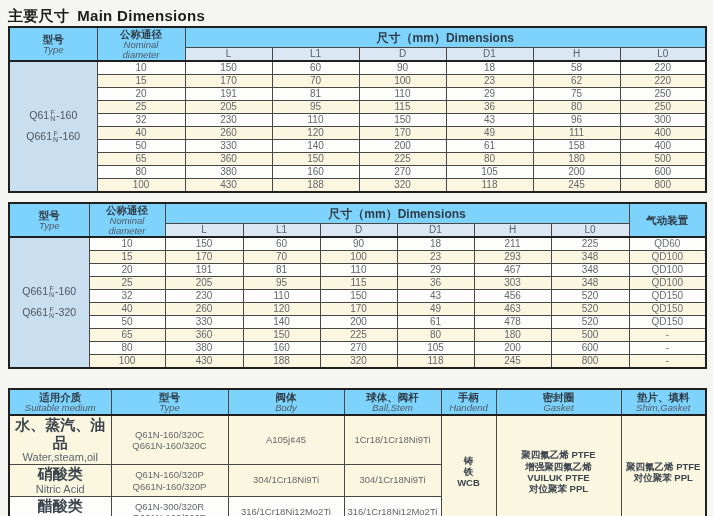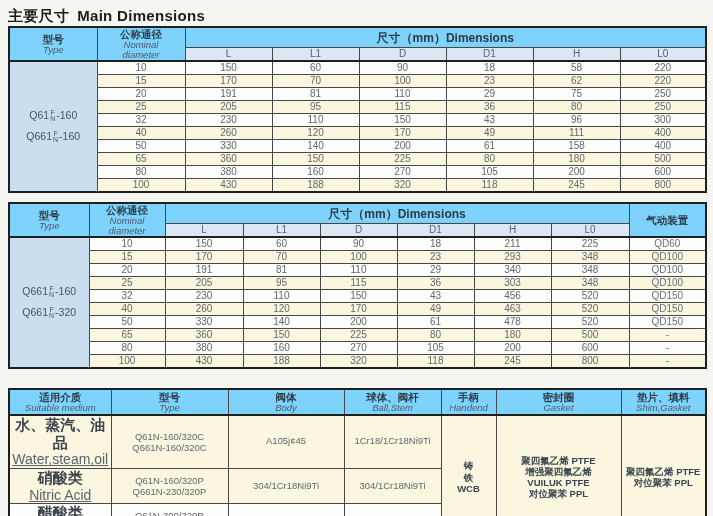--- a/index.html
+++ b/index.html
@@ -51,21 +51,21 @@
   .dim2 td:last-child { color: #6a6f76; border-radius: 6px; }
 
   
   .materials thead th { height: 26px; }
   .materials tbody td { height: 26px; font-size: 9.5px; line-height: 1.15; white-space: normal; }
   .materials tbody tr:nth-child(1) td, .materials tbody tr:nth-child(2) td { background: #fbf6e0; }
   .materials tbody tr:nth-child(3) td { background: #fdfdfc; }
   .materials td.merged { background: #fbf6e0 !important; font-weight: bold; color: #3c454e; }
   .materials td .line { display: block; line-height: 1.18; }
   .materials td .zh-line { font-weight: bold; color: #3c454e; font-size: 15px; }
-  .materials td .en-line { color: #5a646e; font-size: 14px; text-decoration: underline; }
+  .materials td .en-line { color: #5a646e; font-size: 11px; }
 
   .gap-9 { height: 9px; } .gap-12 { height: 13px; } .gap-6 { height: 6px; }
 </style>
 </head>
 <body>
 
 <div class="page">
 
   <div class="section-title">
     <span>主要尺寸</span><span class="en">Main Dimensions</span>
@@ -270,21 +270,21 @@
           <td>293</td>
           <td>348</td>
           <td>QD100</td>
         </tr>
         <tr>
           <td>20</td>
           <td>191</td>
           <td>81</td>
           <td>110</td>
           <td>29</td>
-          <td>340</td>
+          <td>467</td>
           <td>348</td>
           <td>QD100</td>
         </tr>
         <tr>
           <td>25</td>
           <td>205</td>
           <td>95</td>
           <td>115</td>
           <td>36</td>
           <td>303</td>
@@ -429,21 +429,21 @@
             <span class="line">对位聚苯 PPL</span>
           </td>
         </tr>
         <tr>
           <td>
             <span class="line zh-line">硝酸类</span>
             <span class="line en-line">Nitric Acid</span>
           </td>
           <td>
             <span class="line">Q61N-160/320P</span>
-            <span class="line">Q661N-230/320P</span>
+            <span class="line">Q661N-160/320P</span>
           </td>
           <td>304/1Cr18Ni9Ti</td>
           <td>304/1Cr18Ni9Ti</td>
         </tr>
         <tr>
           <td>
             <span class="line zh-line">醋酸类</span>
             <span class="line en-line">Acetic Acid</span>
           </td>
           <td>

